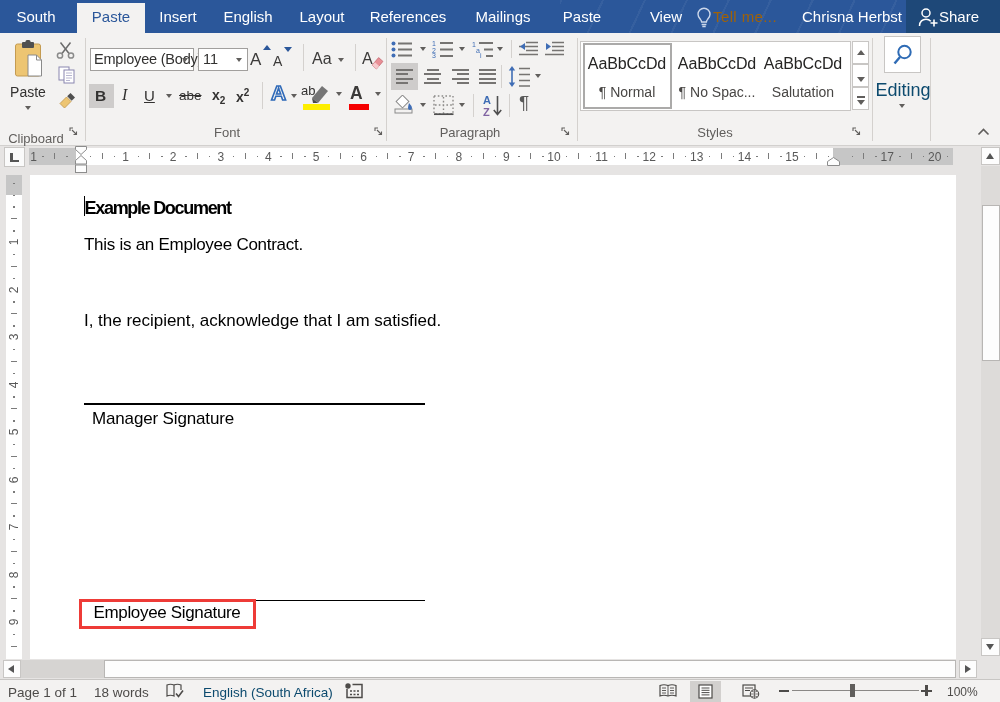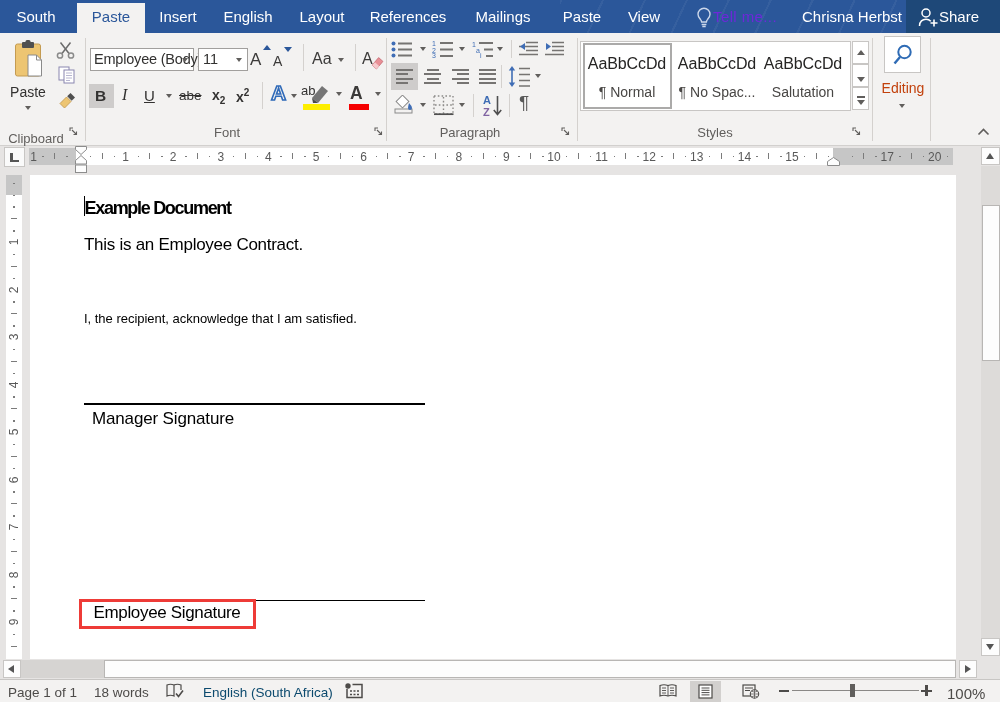--- a/index.html
+++ b/index.html
@@ -18,26 +18,26 @@
 <div class="abs" style="left:560px;top:0;width:346px;height:33px;background:repeating-linear-gradient(115deg, rgba(255,255,255,0.05) 0 2px, transparent 2px 38px)"></div>
 <div class="abs" style="left:77px;top:3px;width:68px;height:30px;background:#f3f2f1"></div>
 <span class="tabtxt" style="left:36px;color:#fff">South</span>
 <span class="tabtxt" style="left:111px;color:#2b579a">Paste</span>
 <span class="tabtxt" style="left:178px;color:#fff">Insert</span>
 <span class="tabtxt" style="left:248px;color:#fff">English</span>
 <span class="tabtxt" style="left:322px;color:#fff">Layout</span>
 <span class="tabtxt" style="left:408px;color:#fff">References</span>
 <span class="tabtxt" style="left:503px;color:#fff">Mailings</span>
 <span class="tabtxt" style="left:582px;color:#fff">Paste</span>
-<span class="tabtxt" style="left:644px;color:#fff">View</span>
+<span class="tabtxt" style="left:666px;color:#fff">View</span>
 <svg class="abs" style="left:696px;top:7px" width="16" height="21" viewBox="0 0 16 21">
 <path d="M8 1.2 a6 6 0 0 1 6 6 c0 2.6-1.6 4-2.6 5.4 c-0.6 0.8-0.9 1.6-1 2.4 h-4.8 c-0.1-0.8-0.4-1.6-1-2.4 C3.6 11.2 2 9.8 2 7.2 a6 6 0 0 1 6-6 z" fill="none" stroke="#ccd7ea" stroke-width="1.4"></path>
 <path d="M5.6 17.5 h4.8 M6.3 19.5 h3.4" stroke="#ccd7ea" stroke-width="1.3" fill="none"></path>
   </svg>
-<span class="tabtxt" style="left:745px;color:#6d28d9;letter-spacing:0.4px">Tell me...</span>
+<span class="tabtxt" style="left:745px;color:#a16207;letter-spacing:0.4px">Tell me...</span>
 <span class="tabtxt" style="left:852px">Chrisna Herbst</span>
 <div class="abs" style="left:906px;top:0;width:94px;height:33px;background:#1e4878"></div>
 <svg class="abs" style="left:917px;top:7px" width="22" height="21" viewBox="0 0 22 21">
 <circle cx="9" cy="6" r="4" fill="none" stroke="#fff" stroke-width="1.5"></circle>
 <path d="M2.5 19 c0-4.5 3-6.8 6.5-6.8 c2 0 3.6 0.7 4.8 2" fill="none" stroke="#fff" stroke-width="1.5"></path>
 <path d="M13.5 16 h7 M17 12.5 v7" stroke="#fff" stroke-width="1.6"></path>
   </svg>
 <span class="tabtxt" style="left:959px">Share</span>
 <div class="abs" style="left:0;top:33px;width:1000px;height:113px;background:#f3f2f1;border-bottom:1px solid #d2d0ce"></div>
 <div class="sep" style="left:84.5px;top:38px;height:103px"></div>
@@ -216,21 +216,21 @@
 <div class="abs" style="left:852px;top:87px;width:17px;height:23px;background:#fff;border:1px solid #c8c6c4"></div>
 <div class="abs" style="left:856.5px;top:50px;width:0;height:0;border-left:4px solid transparent;border-right:4px solid transparent;border-bottom:5px solid #605e5c;border-top:none"></div>
 <div class="abs" style="left:856.5px;top:77px;width:0;height:0;border-left:4px solid transparent;border-right:4px solid transparent;border-top:5px solid #605e5c"></div>
 <div class="abs" style="left:856.5px;top:96px;width:8px;height:1.6px;background:#605e5c"></div>
 <div class="abs" style="left:856.5px;top:100px;width:0;height:0;border-left:4px solid transparent;border-right:4px solid transparent;border-top:5px solid #605e5c"></div>
 <div class="abs" style="left:884px;top:36px;width:37px;height:37px;background:#fff;border:1px solid #c8c6c4"></div>
 <svg class="abs" style="left:893px;top:44px" width="20" height="21" viewBox="0 0 20 21">
 <circle cx="11.5" cy="8" r="6.2" fill="none" stroke="#2e6bb5" stroke-width="2"></circle>
 <path d="M7 13 L1.5 19.5" stroke="#2e6bb5" stroke-width="2.4"></path>
   </svg>
-<span class="abs ctr" style="left:903px;top:80px;font-size:14px;color:#c2410c">Editing</span>
+<span class="abs ctr" style="left:903px;top:80px;font-size:18px;color:#0c4a6e">Editing</span>
 <div class="dd" style="left:899px;top:104px"></div>
 <div class="abs" style="left:4px;top:147px;width:21px;height:20px;background:#fafafa;border:1px solid #c8c6c4"></div>
 <div class="abs" style="left:10px;top:153px;width:2.5px;height:9px;background:#555"></div>
 <div class="abs" style="left:10px;top:159.5px;width:9px;height:2.5px;background:#555"></div>
 <div class="abs" style="left:29px;top:148px;width:924px;height:17px;background:#fff"></div>
 <div class="abs" style="left:29px;top:148px;width:47px;height:17px;background:#c6c6c6"></div>
 <div class="abs" style="left:833px;top:148px;width:120px;height:17px;background:#c6c6c6"></div>
 <span class="num" style="left:33.5px;top:150px">1</span>
 <div class="tick" style="left:42.3px;top:155.5px;width:1.6px;height:1.6px"></div>
 <div class="tick" style="left:54.2px;top:153px;width:1px;height:6px"></div>
@@ -354,21 +354,21 @@
 <span class="vnum" style="left:14px;top:574.5px">8</span>
 <div class="tick" style="left:13.2px;top:586.4px;width:1.6px;height:1.6px"></div>
 <div class="tick" style="left:11px;top:598.2px;width:6px;height:1px"></div>
 <div class="tick" style="left:13.2px;top:610.1px;width:1.6px;height:1.6px"></div>
 <span class="vnum" style="left:14px;top:622.0px">9</span>
 <div class="tick" style="left:13.2px;top:633.9px;width:1.6px;height:1.6px"></div>
 <div class="tick" style="left:11px;top:645.8px;width:6px;height:1px"></div>
 <div class="abs" style="left:84px;top:196px;width:1px;height:20px;background:#000"></div>
 <span class="abs" style="left:84.5px;top:197.5px;font-size:18px;font-weight:bold;color:#000;letter-spacing:-1.3px">Example Document</span>
 <span class="abs" style="left:84px;top:234.5px;font-size:17px;color:#000;letter-spacing:-0.27px">This is an Employee Contract.</span>
-<span class="abs" style="left:84px;top:310.5px;font-size:13px;color:#000;letter-spacing:-0.02px">I, the recipient, acknowledge that I am satisfied.</span>
+<span class="abs" style="left:84px;top:310.5px;font-size:17px;color:#000;letter-spacing:-0.02px">I, the recipient, acknowledge that I am satisfied.</span>
 <div class="abs" style="left:84px;top:403px;width:341px;height:1.6px;background:#000"></div>
 <span class="abs" style="left:92px;top:409px;font-size:17px;color:#000;letter-spacing:-0.15px">Manager Signature</span>
 <div class="abs" style="left:84px;top:599.8px;width:341px;height:1.6px;background:#000"></div>
 <span class="abs" style="left:93.5px;top:603px;font-size:17px;color:#000;letter-spacing:-0.34px">Employee Signature</span>
 <div class="abs" style="left:79px;top:599px;width:177px;height:30px;background:transparent;border:3.6px solid #ee3b37"></div>
 <div class="abs" style="left:981px;top:166px;width:19px;height:490px;background:#dddbd9"></div>
 <div class="abs" style="left:981px;top:147px;width:19px;height:18px;background:#fdfdfd;border:1px solid #c8c6c4"></div>
 <div class="abs" style="left:985.5px;top:153px;width:0;height:0;border-left:4.5px solid transparent;border-right:4.5px solid transparent;border-bottom:6px solid #555"></div>
 <div class="abs" style="left:981.5px;top:205px;width:18px;height:156px;background:#fdfdfd;border:1px solid #b8b6b4"></div>
 <div class="abs" style="left:981px;top:638px;width:19px;height:18px;background:#fdfdfd;border:1px solid #c8c6c4"></div>
@@ -407,12 +407,12 @@
 <rect x="1" y="1" width="12" height="11" fill="none" stroke="#4d4b49" stroke-width="1.2"></rect>
 <path d="M3 4 h8 M3 6.5 h5" stroke="#4d4b49" stroke-width="1"></path>
 <circle cx="12.5" cy="10" r="4.2" fill="#f3f2f1" stroke="#4d4b49" stroke-width="1.1"></circle>
 <path d="M8.3 10 h8.4 M12.5 5.8 v8.4 M9.6 7.2 q2.9 2 5.8 0 M9.6 12.8 q2.9 -2 5.8 0" stroke="#4d4b49" stroke-width="0.7" fill="none"></path>
   </svg>
 <div class="abs" style="left:779px;top:689.5px;width:10px;height:2.4px;background:#4d4b49"></div>
 <div class="abs" style="left:792px;top:690px;width:127px;height:1.4px;background:#8a8886"></div>
 <div class="abs" style="left:850px;top:684px;width:5px;height:13px;background:#605e5c"></div>
 <div class="abs" style="left:921px;top:689.5px;width:11px;height:2.4px;background:#4d4b49"></div>
 <div class="abs" style="left:925.3px;top:685.2px;width:2.4px;height:11px;background:#4d4b49"></div>
-<span class="abs" style="left:947px;top:685px;font-size:15px;color:#4d4b49">100%</span>
+<span class="abs" style="left:947px;top:685px;font-size:12px;color:#4d4b49">100%</span>
 </body></html>

